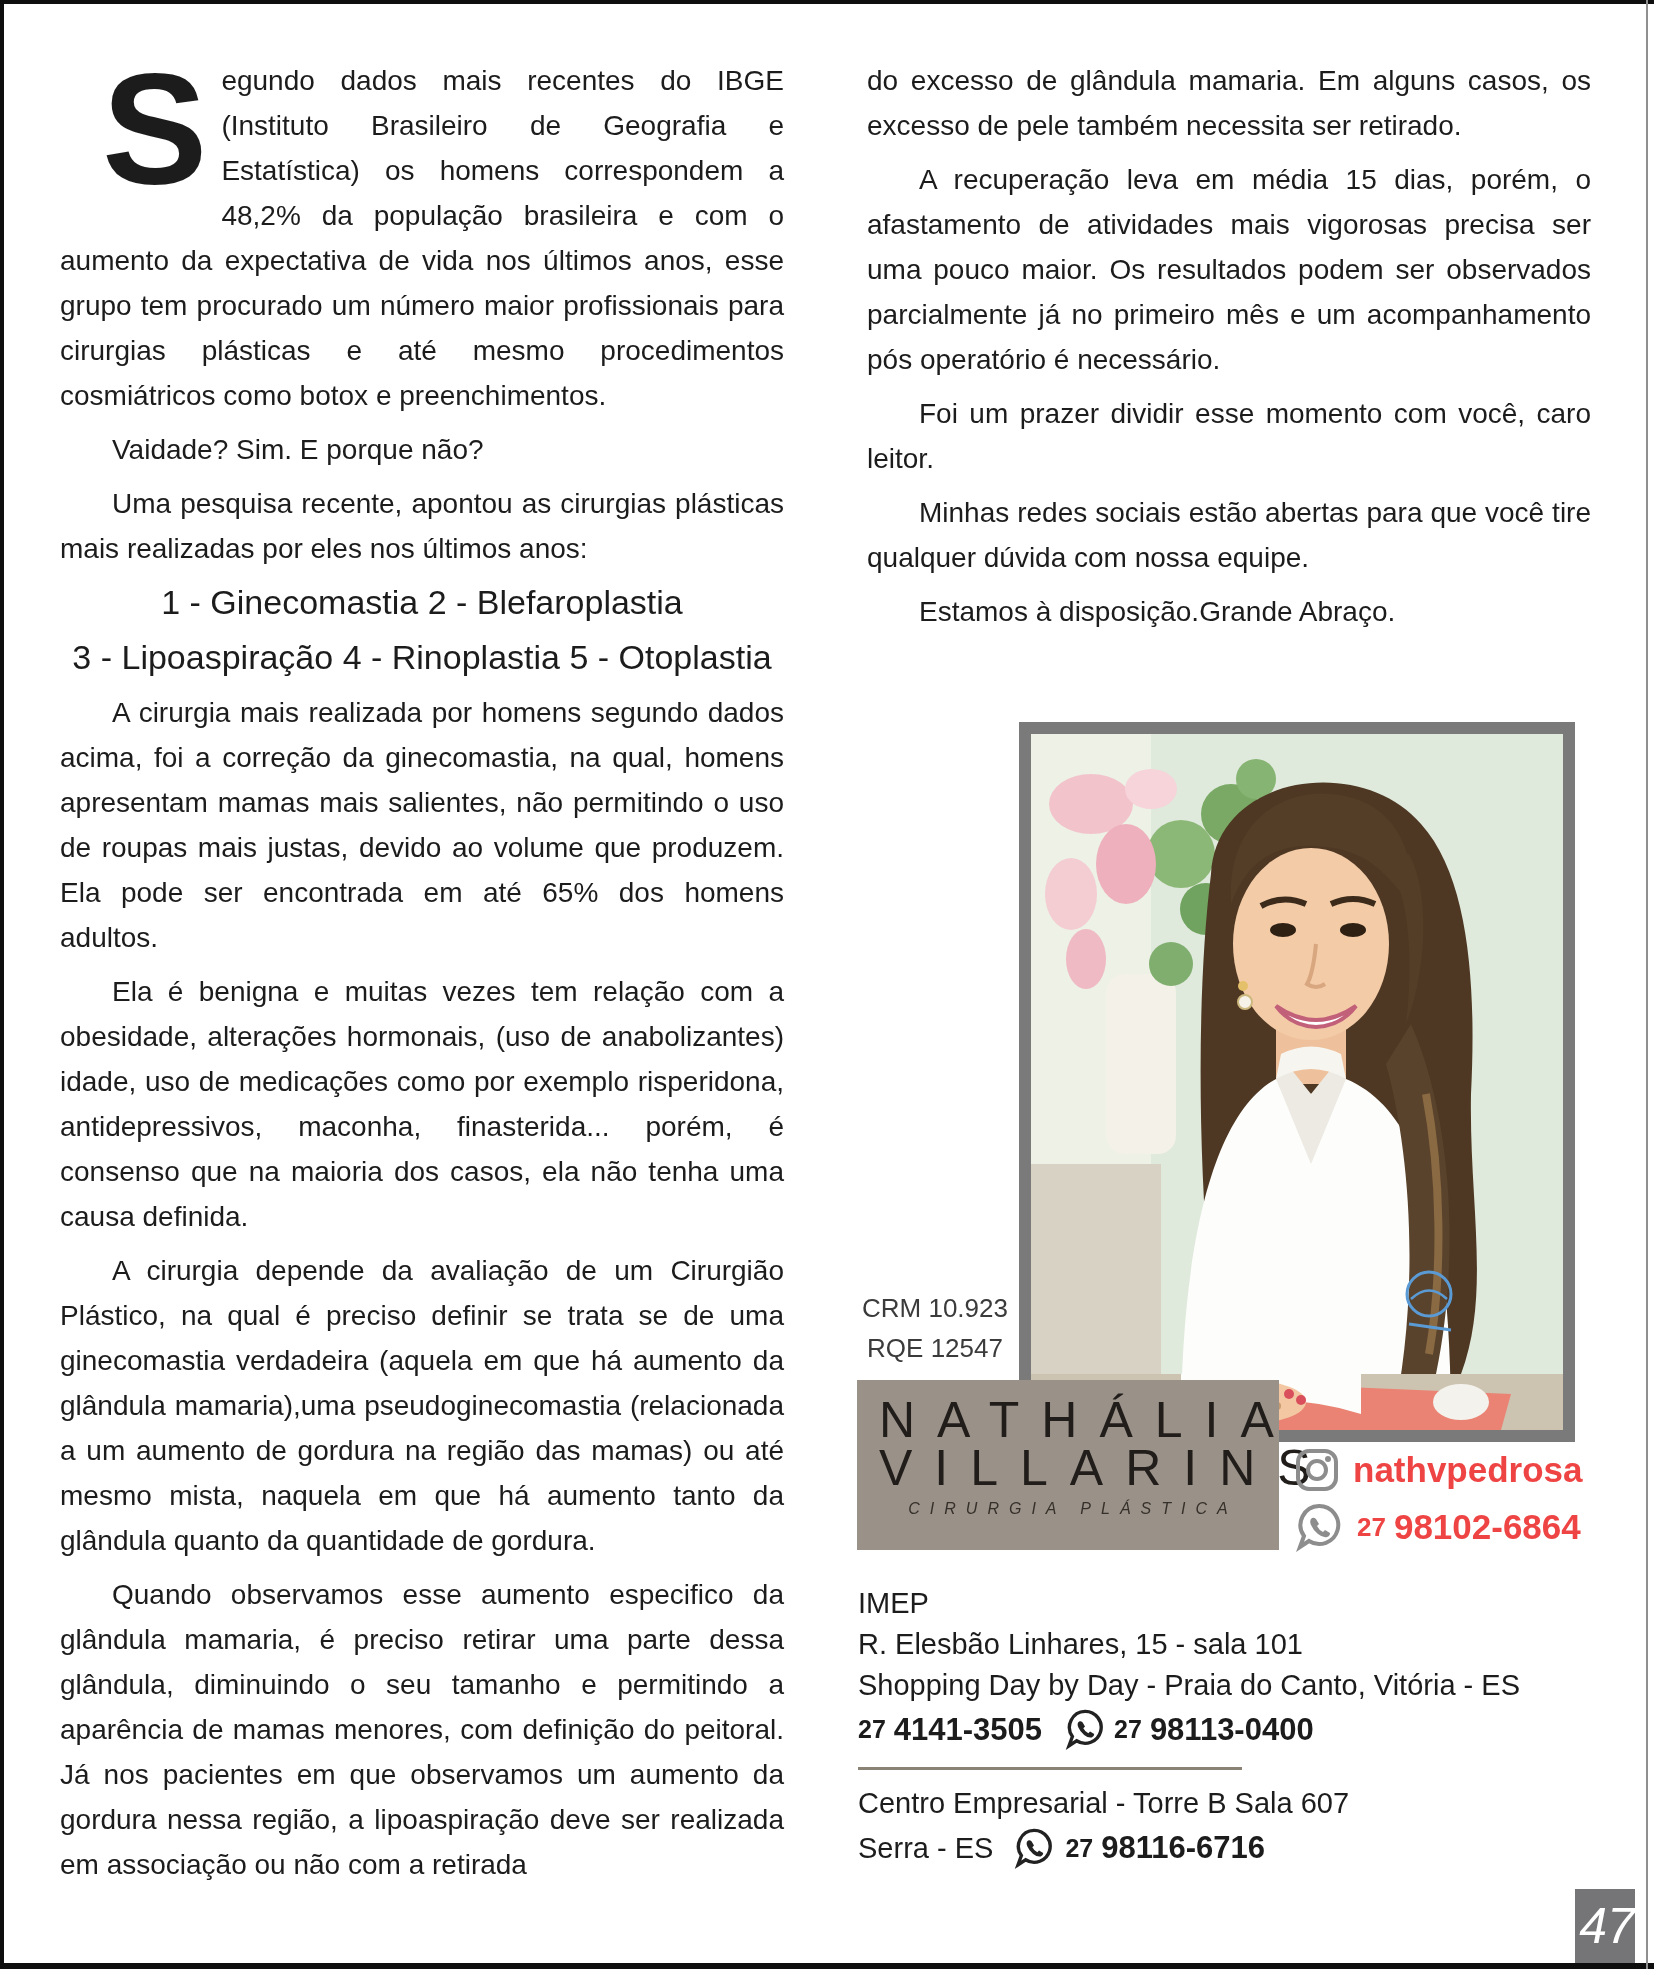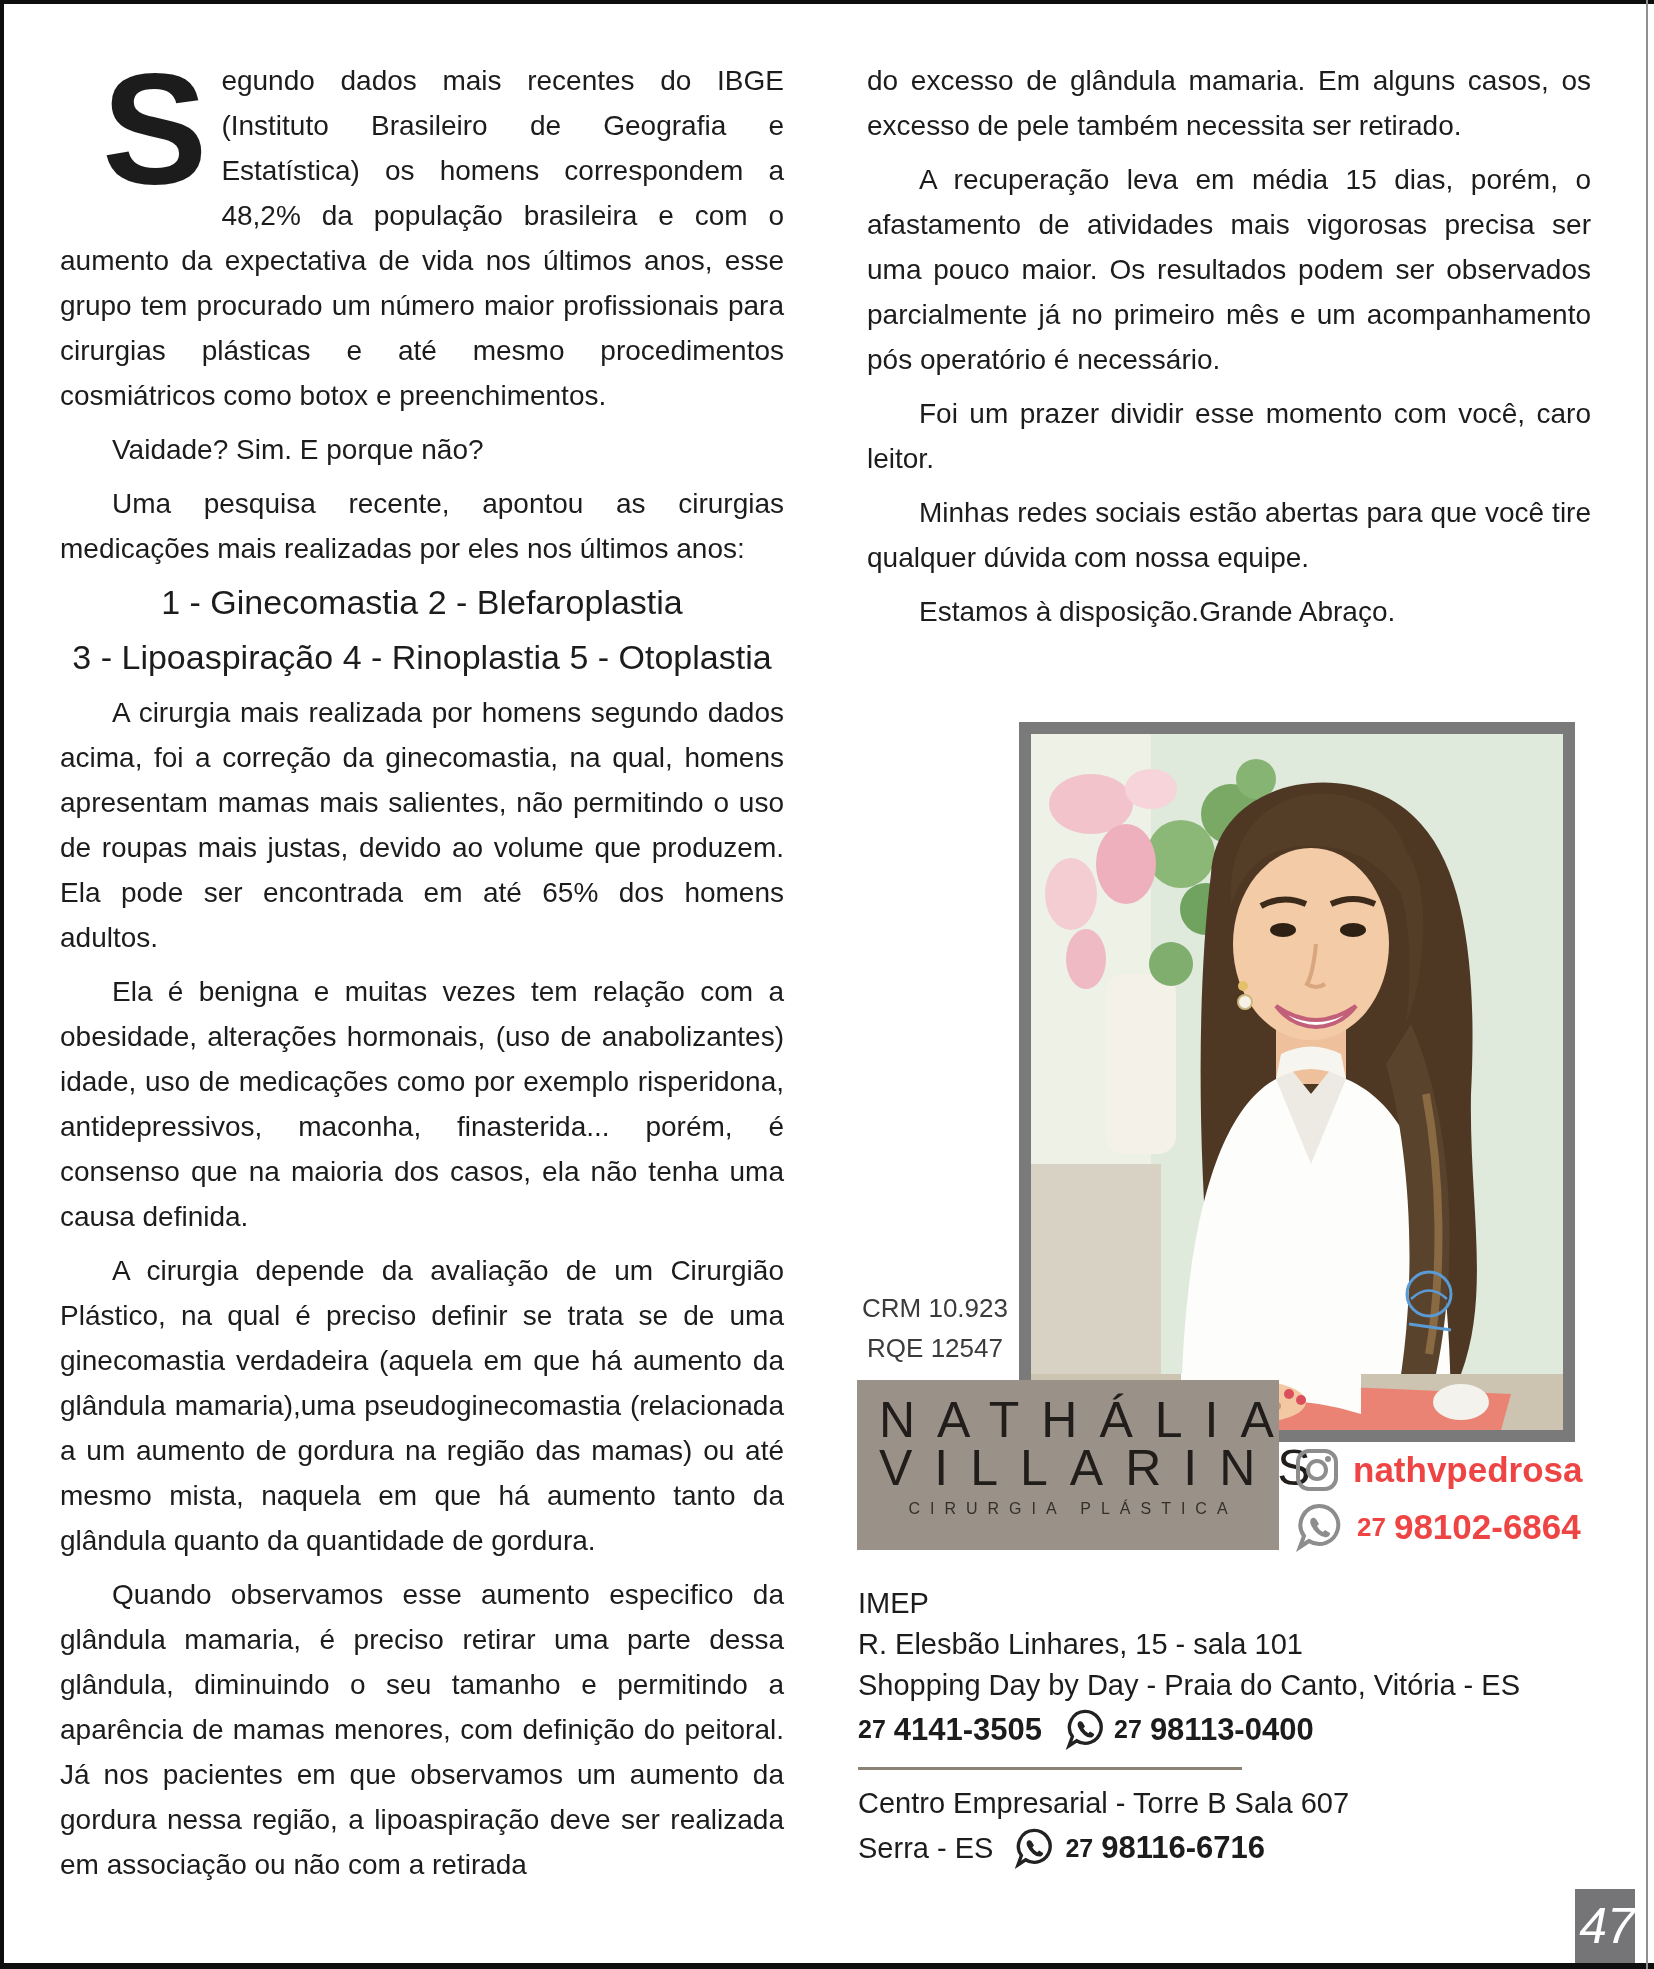--- a/index.html
+++ b/index.html
@@ -55,21 +55,21 @@
     position:absolute;left:857px;top:1380px;width:422px;height:170px;
     background:#9a9189;color:#211d1a;text-align:center;
   }
   .logo-name{
     font-size:50px;line-height:48px;font-weight:300;
     letter-spacing:22px;text-indent:22px;
   }
   .logo-name.first{margin-top:16px;}
   .logo-sub{
     font-size:16px;line-height:20px;margin-top:7px;color:#35302a;
-    letter-spacing:10px;text-indent:10px;font-weight:400;
+    letter-spacing:10px;text-indent:10px;font-weight:400;font-style:italic;
   }
 
   
   #social{position:absolute;left:1294px;top:1447px;width:330px;}
   .social-row{display:flex;align-items:center;margin-bottom:9px;color:#ef4444;}
   .social-row .icon{flex:0 0 auto;margin-right:13px;display:flex;align-items:center;}
   .handle{font-weight:bold;font-size:35px;}
   .ddd-gray{font-weight:bold;font-size:26px;margin-right:8px;}
   .num-gray{font-weight:bold;font-size:35px;}
 
@@ -102,21 +102,21 @@
 
 <div id="page">
   <div class="border-top"></div>
   <div class="border-left"></div>
   <div class="border-bottom"></div>
   <div class="border-right"></div>
 
   <div class="col" id="col-left">
     <p class="noindent"><span class="dropcap">S</span><span>egundo dados mais recentes do IBGE (Instituto Brasileiro de Geografia e Estatística) os homens correspondem a 48,2% da população brasileira e com o aumento da expectativa de vida nos últimos anos, esse grupo tem procurado um número maior profissionais para cirurgias plásticas e até mesmo procedimentos cosmiátricos como botox e preenchimentos.</span></p>
     <p>Vaidade? Sim. E porque não?</p>
-    <p>Uma pesquisa recente, apontou as cirurgias medicações mais realizadas por eles nos últimos anos:</p>
+    <p>Uma pesquisa recente, apontou as cirurgias plásticas mais realizadas por eles nos últimos anos:</p>
     <div class="list-line">1 - Ginecomastia 2 - Blefaroplastia</div>
     <div class="list-line">3 - Lipoaspiração 4 - Rinoplastia 5 - Otoplastia</div>
     <p>A cirurgia mais realizada por homens segundo dados acima, foi a correção da ginecomastia, na qual, homens apresentam mamas mais salientes, não permitindo o uso de roupas mais justas, devido ao volume que produzem. Ela pode ser encontrada em até 65% dos homens adultos.</p>
     <p>Ela é benigna e muitas vezes tem relação com a obesidade, alterações hormonais, (uso de anabolizantes) idade, uso de medicações como por exemplo risperidona, antidepressivos, maconha, finasterida... porém, é consenso que na maioria dos casos, ela não tenha uma causa definida.</p>
     <p>A cirurgia depende da avaliação de um Cirurgião Plástico, na qual é preciso definir se trata se de uma ginecomastia verdadeira (aquela em que há aumento da glândula mamaria),uma pseudoginecomastia (relacionada a um aumento de gordura na região das mamas) ou até mesmo mista, naquela em que há aumento tanto da glândula quanto da quantidade de gordura.</p>
     <p>Quando observamos esse aumento especifico da glândula mamaria, é preciso retirar uma parte dessa glândula, diminuindo o seu tamanho e permitindo a aparência de mamas menores, com definição do peitoral. Já nos pacientes em que observamos um aumento da gordura nessa região, a lipoaspiração deve ser realizada em associação ou não com a retirada</p>
   </div>
 
   <div class="col" id="col-right">
     <p class="noindent">do excesso de glândula mamaria. Em alguns casos, os excesso de pele também necessita ser retirado.</p>

